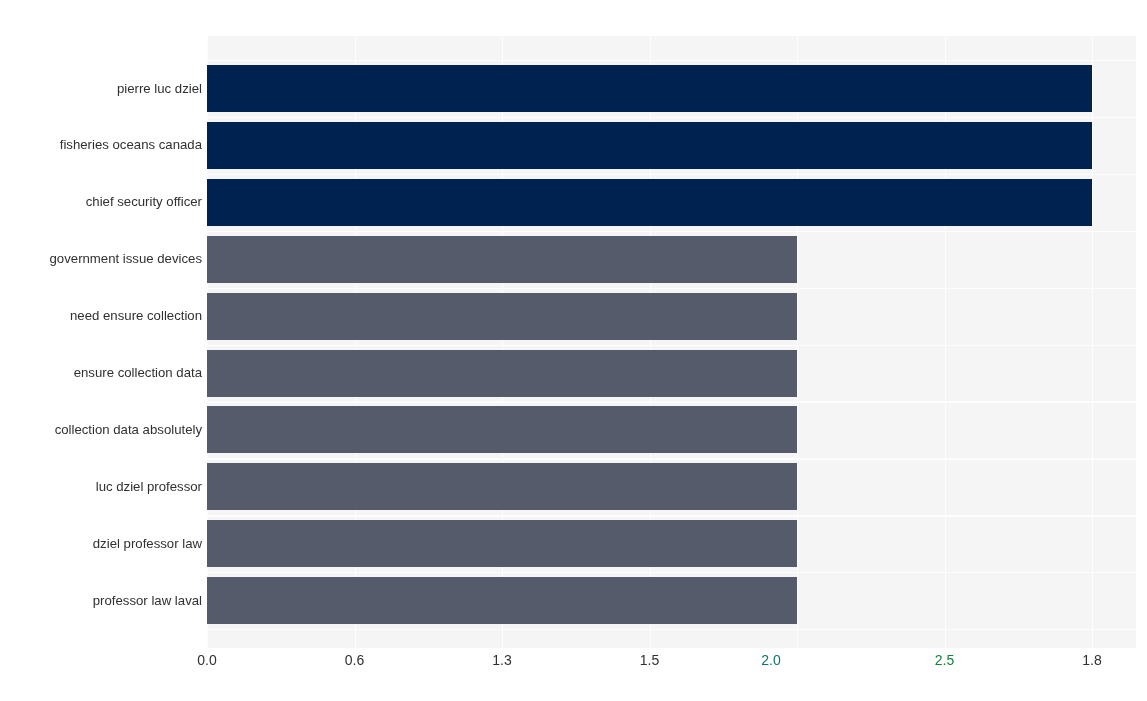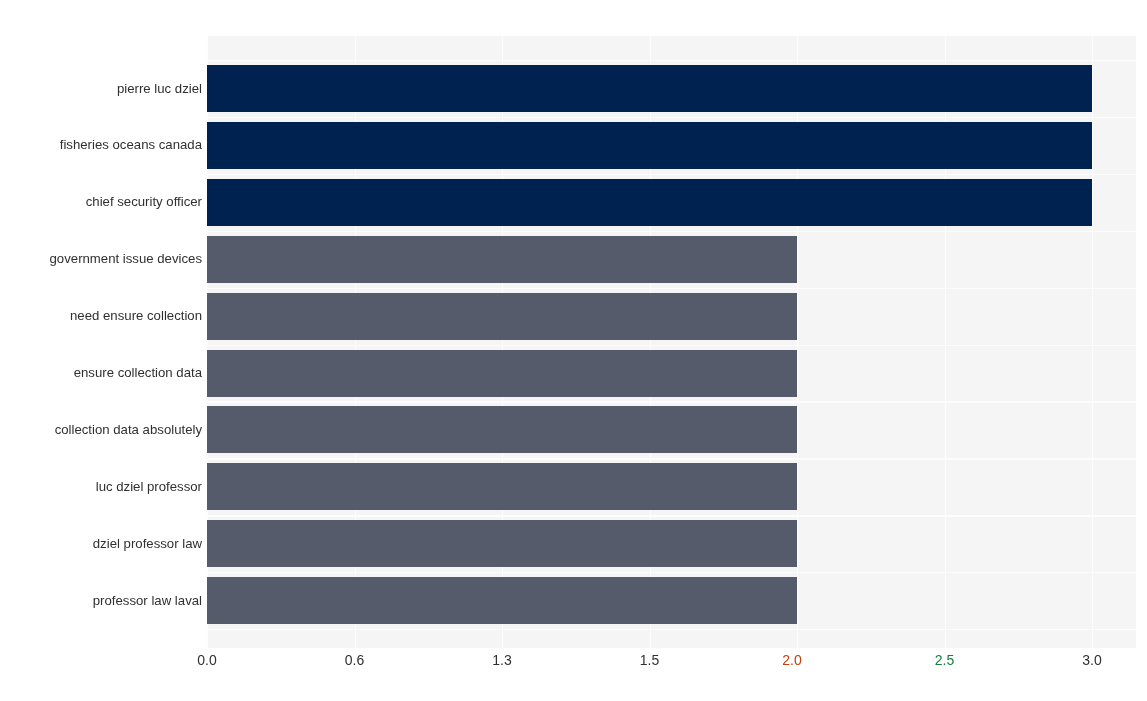--- a/index.html
+++ b/index.html
@@ -160,19 +160,19 @@
       <div class="ytick" style="top: 421.9px; color: rgb(48, 48, 48);">collection data absolutely</div>
       <div class="ytick" style="top: 478.8px; color: rgb(48, 48, 48);">luc dziel professor</div>
       <div class="ytick" style="top: 535.7px; color: rgb(48, 48, 48);">dziel professor law</div>
       <div class="ytick" style="top: 592.6px; color: rgb(48, 48, 48);">professor law laval</div>
     </div>
   <div id="xticks">
       <div class="xtick" style="left: 207px; color: rgb(48, 48, 48);">0.0</div>
       <div class="xtick" style="left: 354.5px; color: rgb(48, 48, 48);">0.6</div>
       <div class="xtick" style="left: 502px; color: rgb(48, 48, 48);">1.3</div>
       <div class="xtick" style="left: 649.5px; color: rgb(48, 48, 48);">1.5</div>
-      <div class="xtick" style="left: 792px; color: #c2410c;">2.0</div>
+      <div class="xtick" style="left: 771px; color: #0f766e;">2.0</div>
       <div class="xtick" style="left: 944.5px; color: #15803d;">2.5</div>
-      <div class="xtick" style="left: 1092px; color: rgb(48, 48, 48);">3.0</div>
+      <div class="xtick" style="left: 1092px; color: rgb(48, 48, 48);">1.8</div>
     </div>
 
 
 </div>
 
 </body></html>

